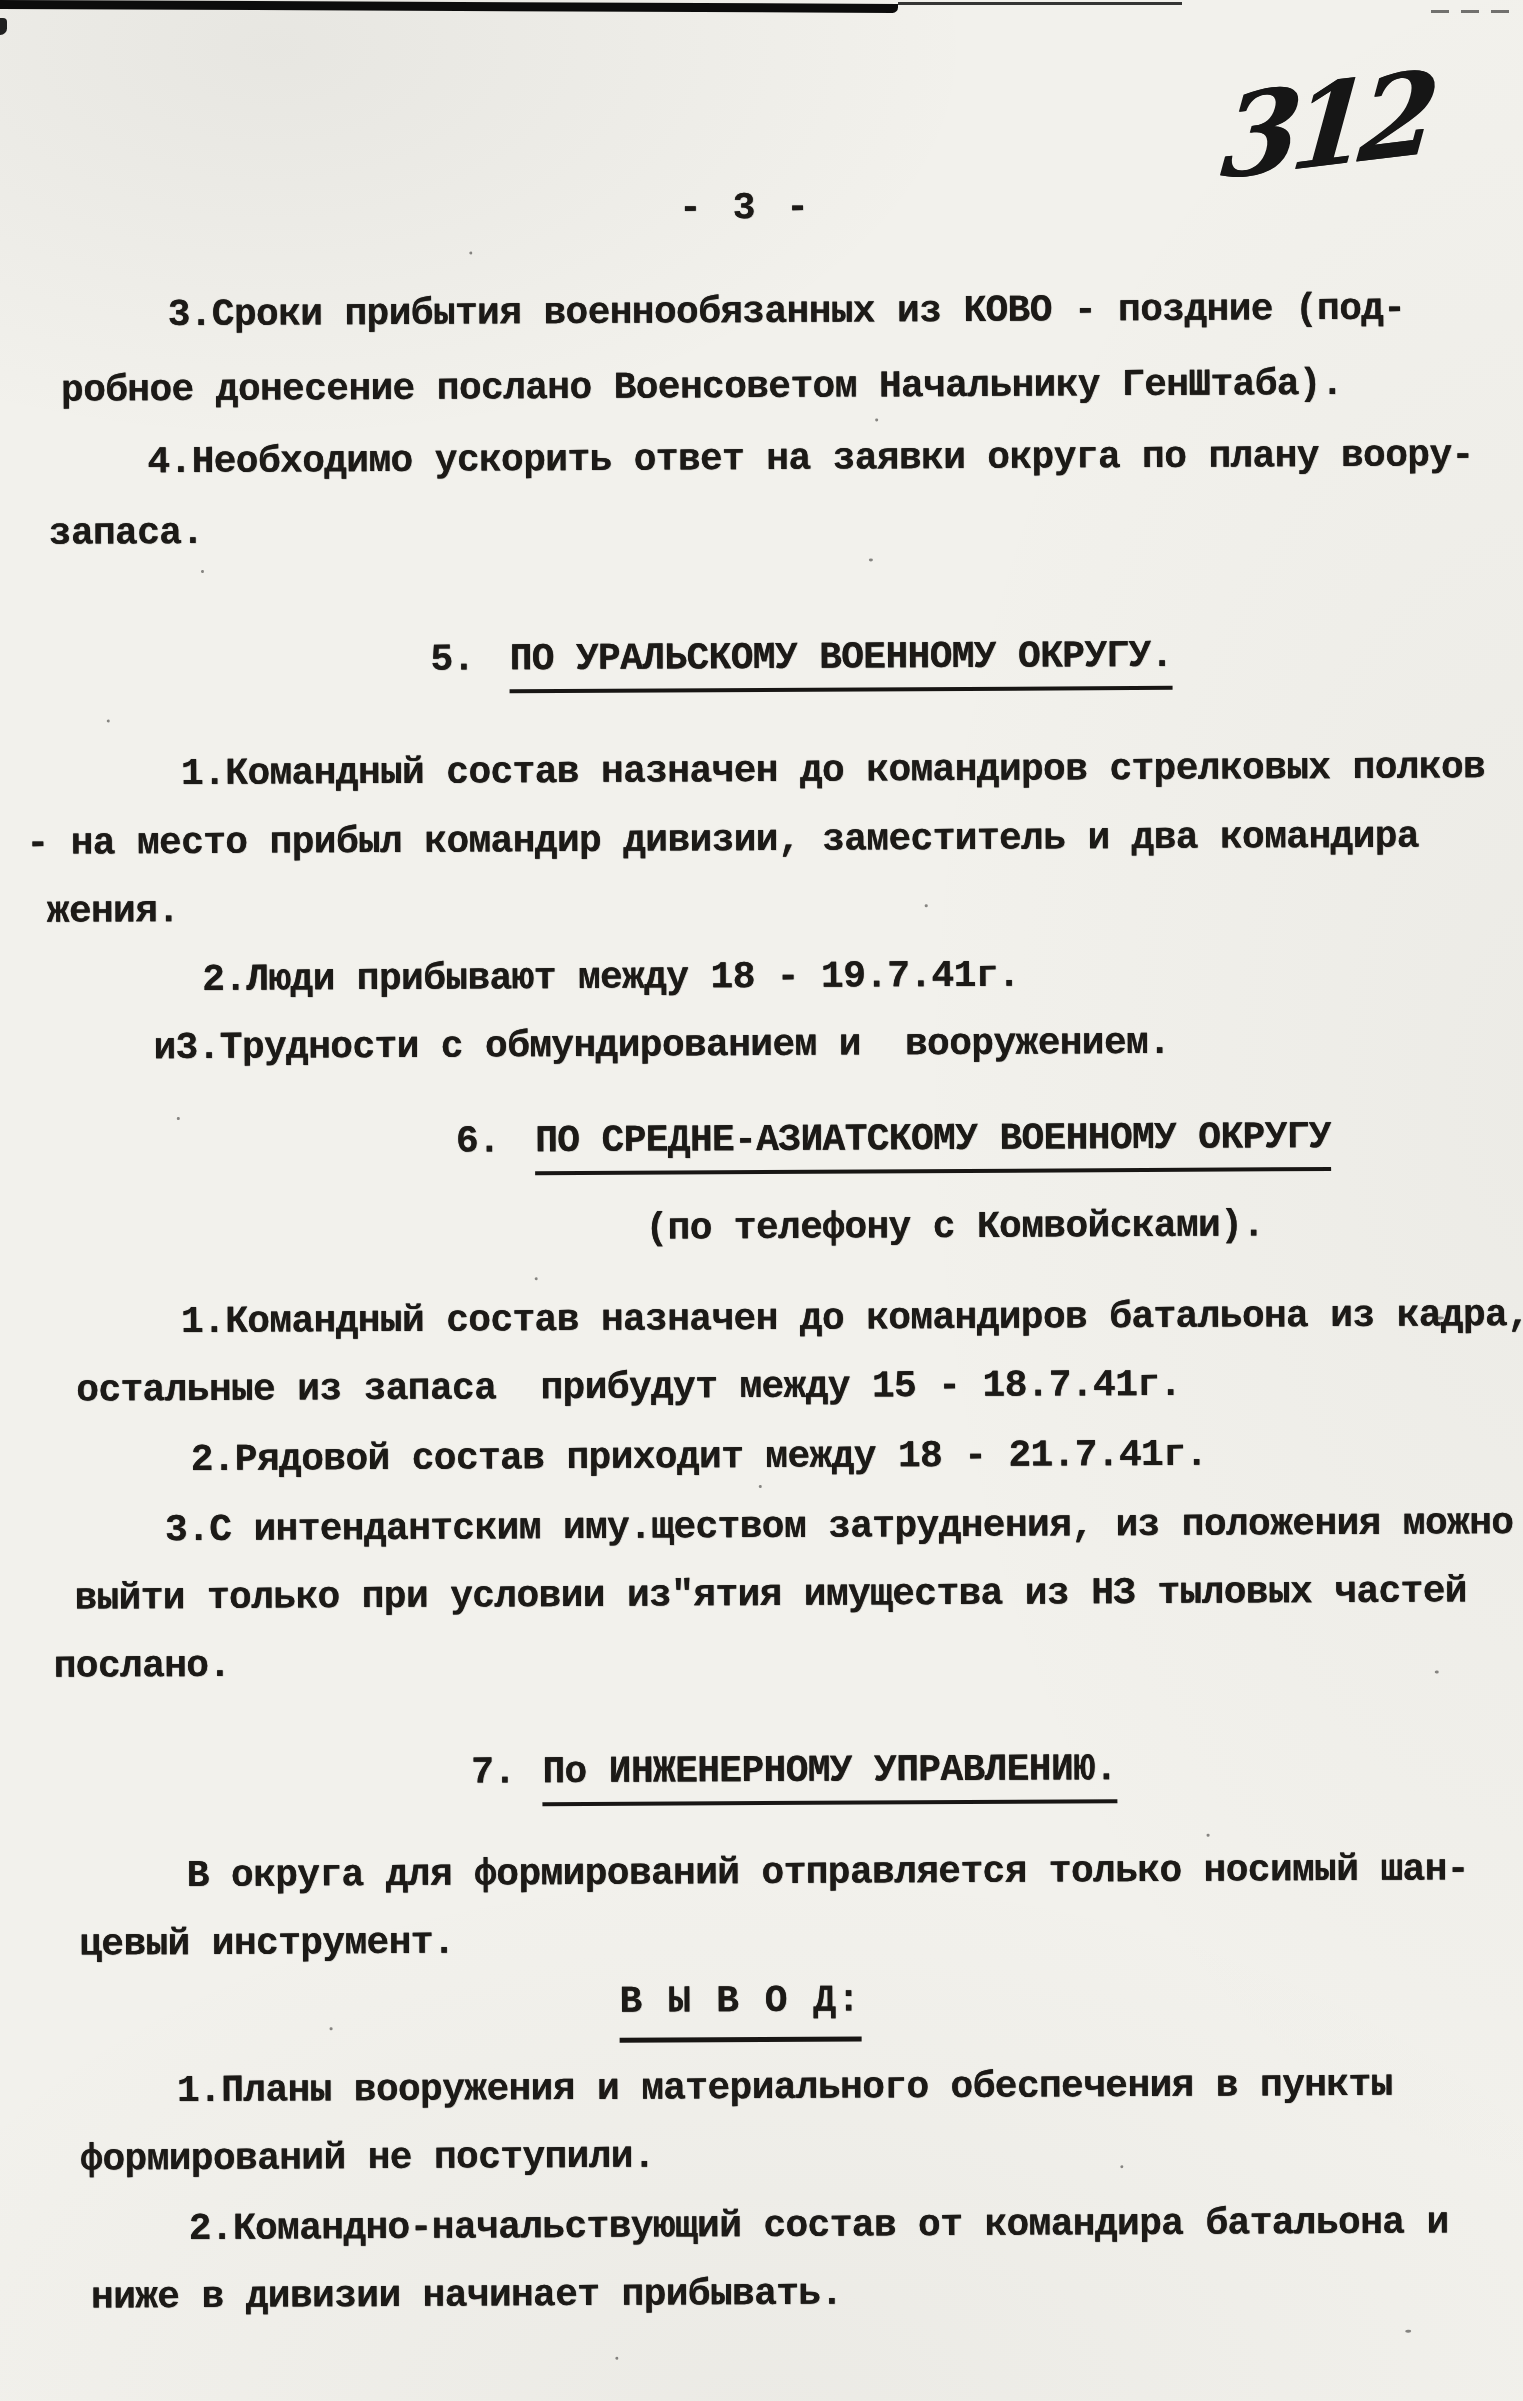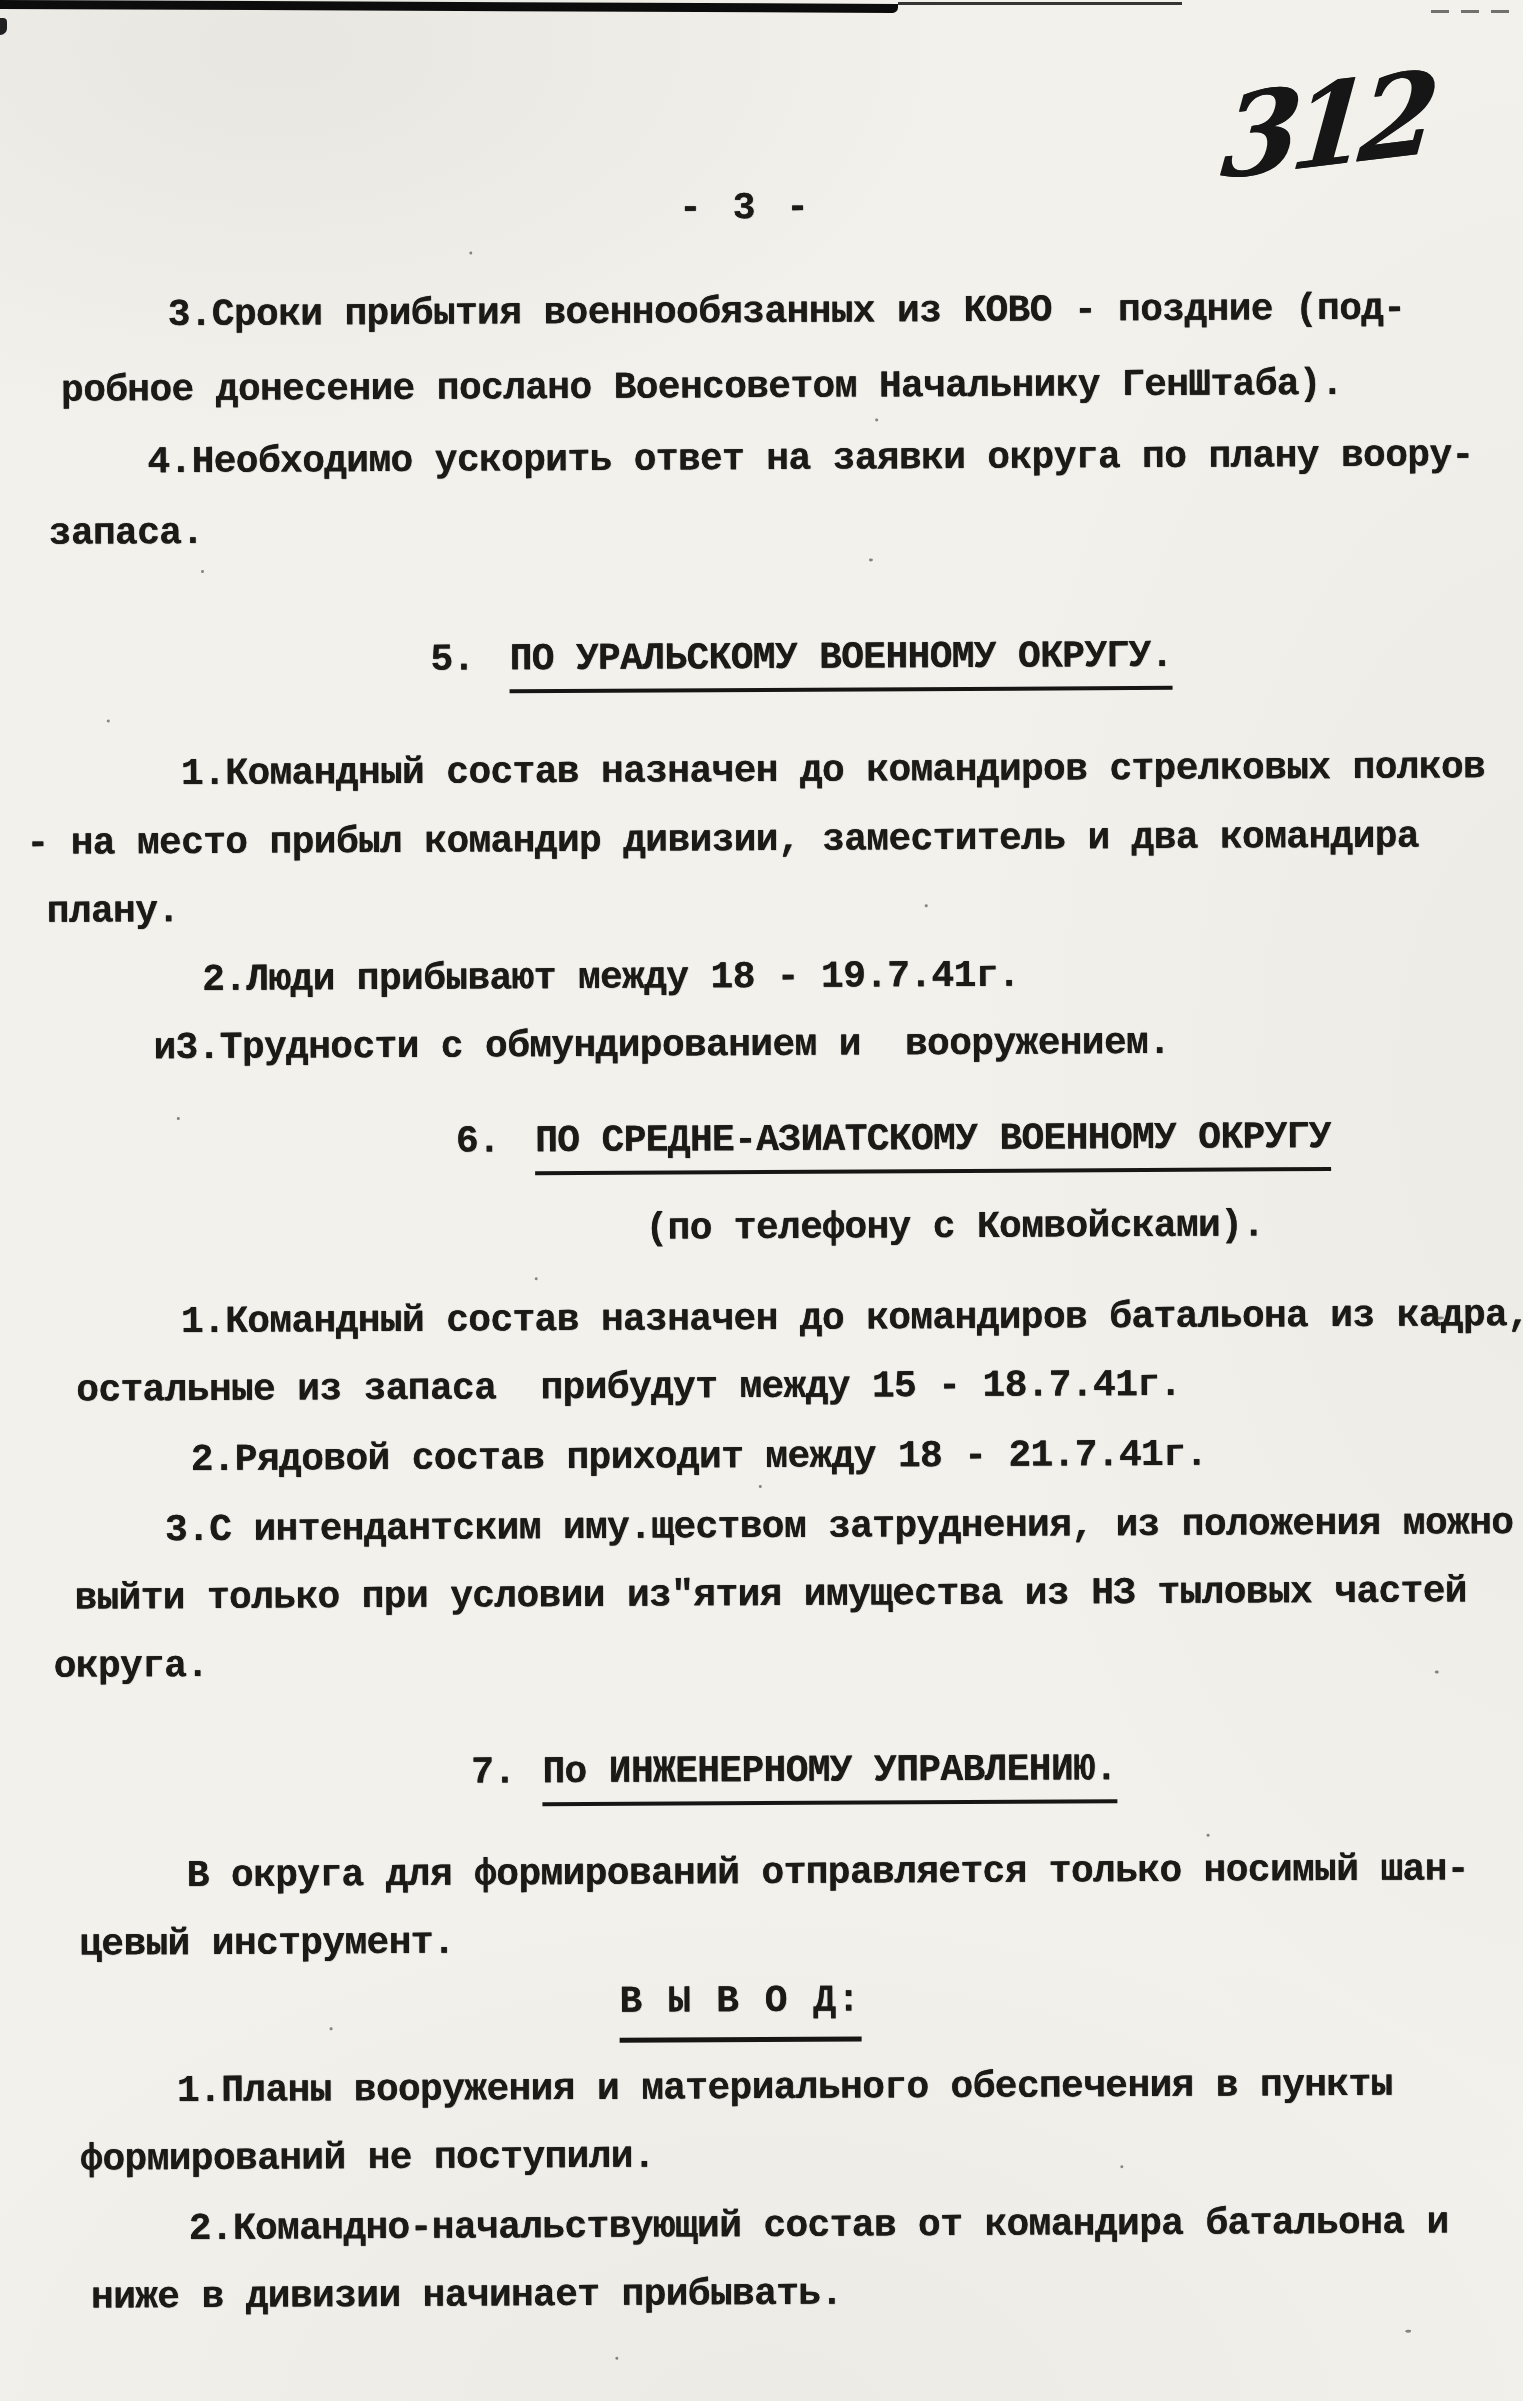--- a/index.html
+++ b/index.html
@@ -127,32 +127,32 @@
 
   <div class="line" style="top:290px;left:171px">3.Сроки прибытия военнообязанных из КОВО - поздние (под-</div>
   <div class="line" style="top:365px;left:64px">робное донесение послано Военсоветом Начальнику ГенШтаба).</div>
 
   <div class="line" style="top:437px;left:150px">4.Необходимо ускорить ответ на заявки округа по плану воору-</div>
   <div class="line" style="top:508px;left:51px">запаса.</div>
 
   <div class="line" style="top:636px;left:432px"><span class="heading-num">5.</span><span class="u">ПО УРАЛЬСКОМУ ВОЕННОМУ ОКРУГУ.</span></div>
   <div class="line" style="top:749px;left:182px">1.Командный состав назначен до командиров стрелковых полков</div>
   <div class="line" style="top:818px;left:27px">- на место прибыл командир дивизии, заместитель и два командира</div>
-  <div class="line" style="top:886px;left:47px">плану.</div>
+  <div class="line" style="top:886px;left:47px">жения.</div>
   <div class="line" style="top:955px;left:202px">2.Люди прибывают между 18 - 19.7.41г.</div>
   <div class="line" style="top:1023px;left:153px">и3.Трудности с обмундированием и  вооружением.</div>
 
   <div class="line" style="top:1118px;left:455px"><span class="heading-num">6.</span><span class="u">ПО СРЕДНЕ-АЗИАТСКОМУ ВОЕННОМУ ОКРУГУ</span></div>
   <div class="line" style="top:1206px;left:644px">(по телефону с Комвойсками).</div>
   <div class="line" style="top:1297px;left:179px">1.Командный состав назначен до командиров батальона из кадра,</div>
   <div class="line" style="top:1365px;left:74px">остальные из запаса  прибудут между 15 - 18.7.41г.</div>
   <div class="line" style="top:1435px;left:188px">2.Рядовой состав приходит между 18 - 21.7.41г.</div>
   <div class="line" style="top:1505px;left:162px">3.С интендантским иму.ществом затруднения, из положения можно</div>
   <div class="line" style="top:1573px;left:71px">выйти только при условии из"ятия имущества из НЗ тыловых частей</div>
-  <div class="line" style="top:1641px;left:50px">округа.</div>
+  <div class="line" style="top:1641px;left:50px">послано.</div>
 
   <div class="line" style="top:1749px;left:467px"><span class="heading-num tight">7.</span><span class="u">По ИНЖЕНЕРНОМУ УПРАВЛЕНИЮ.</span></div>
   <div class="line" style="top:1851px;left:182px">В округа для формирований отправляется только носимый шан-</div>
   <div class="line" style="top:1919px;left:74px">цевый инструмент.</div>
 
   <div class="line" style="top:1979px;left:614px"><span class="u-concl">В Ы В О Д:</span></div>
   <div class="line" style="top:2066px;left:171px">1.Планы вооружения и материального обеспечения в пункты</div>
   <div class="line" style="top:2134px;left:74px">формирований не поступили.</div>
   <div class="line" style="top:2204px;left:182px">2.Командно-начальствующий состав от командира батальона и</div>
   <div class="line" style="top:2272px;left:84px">ниже в дивизии начинает прибывать.</div>

